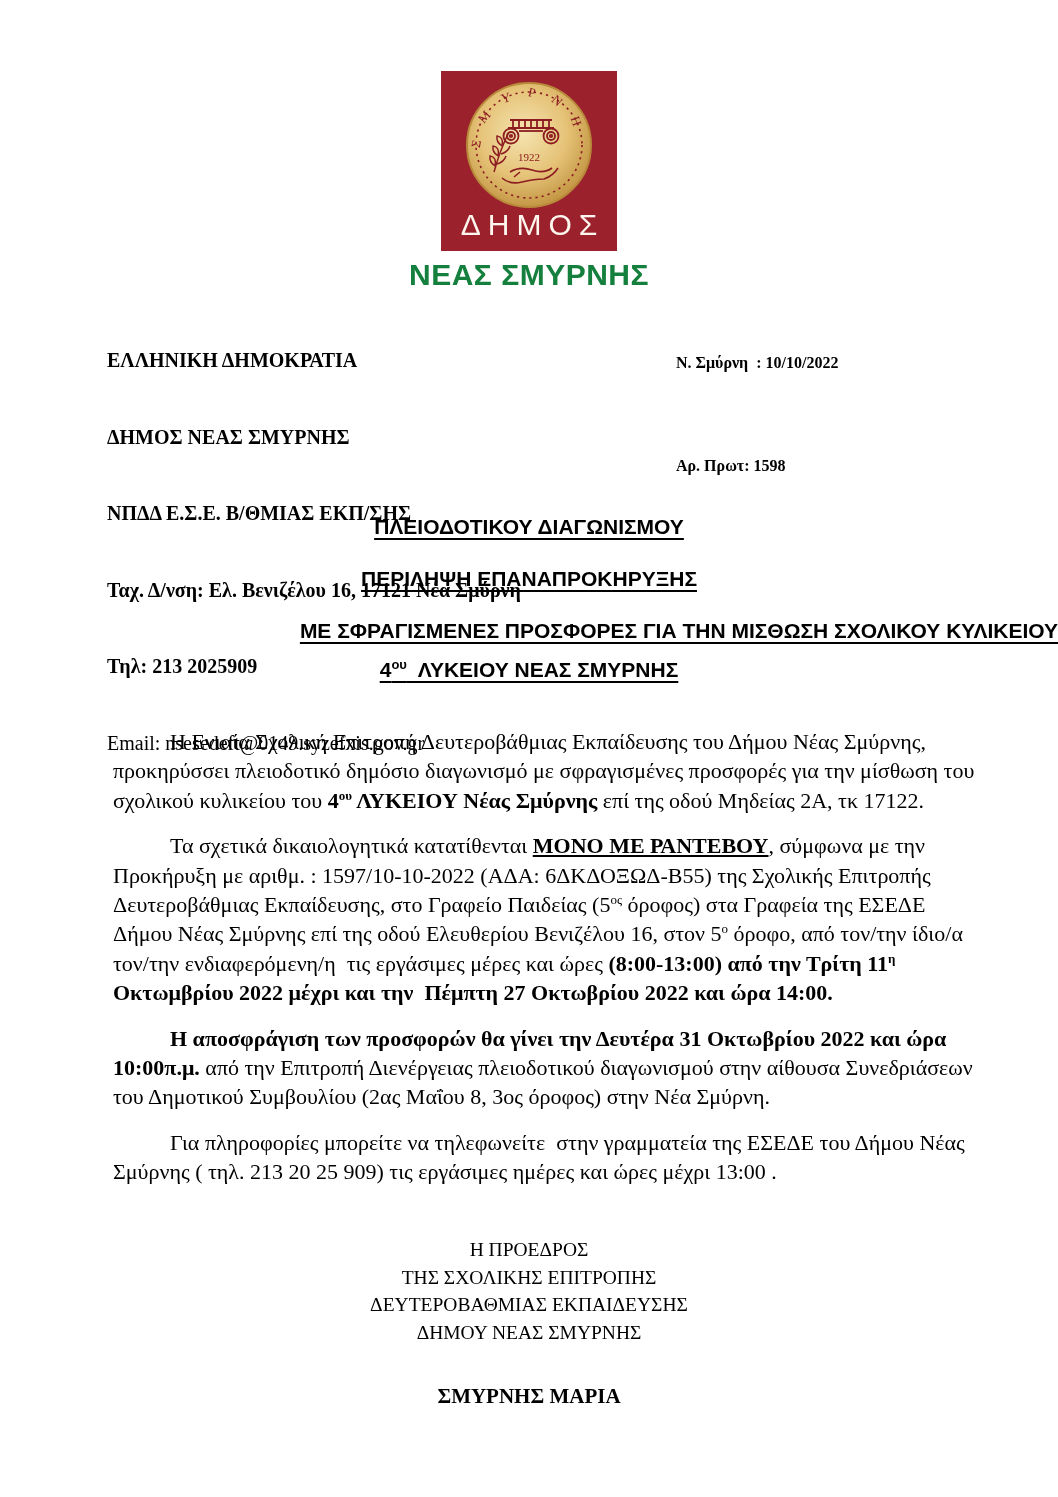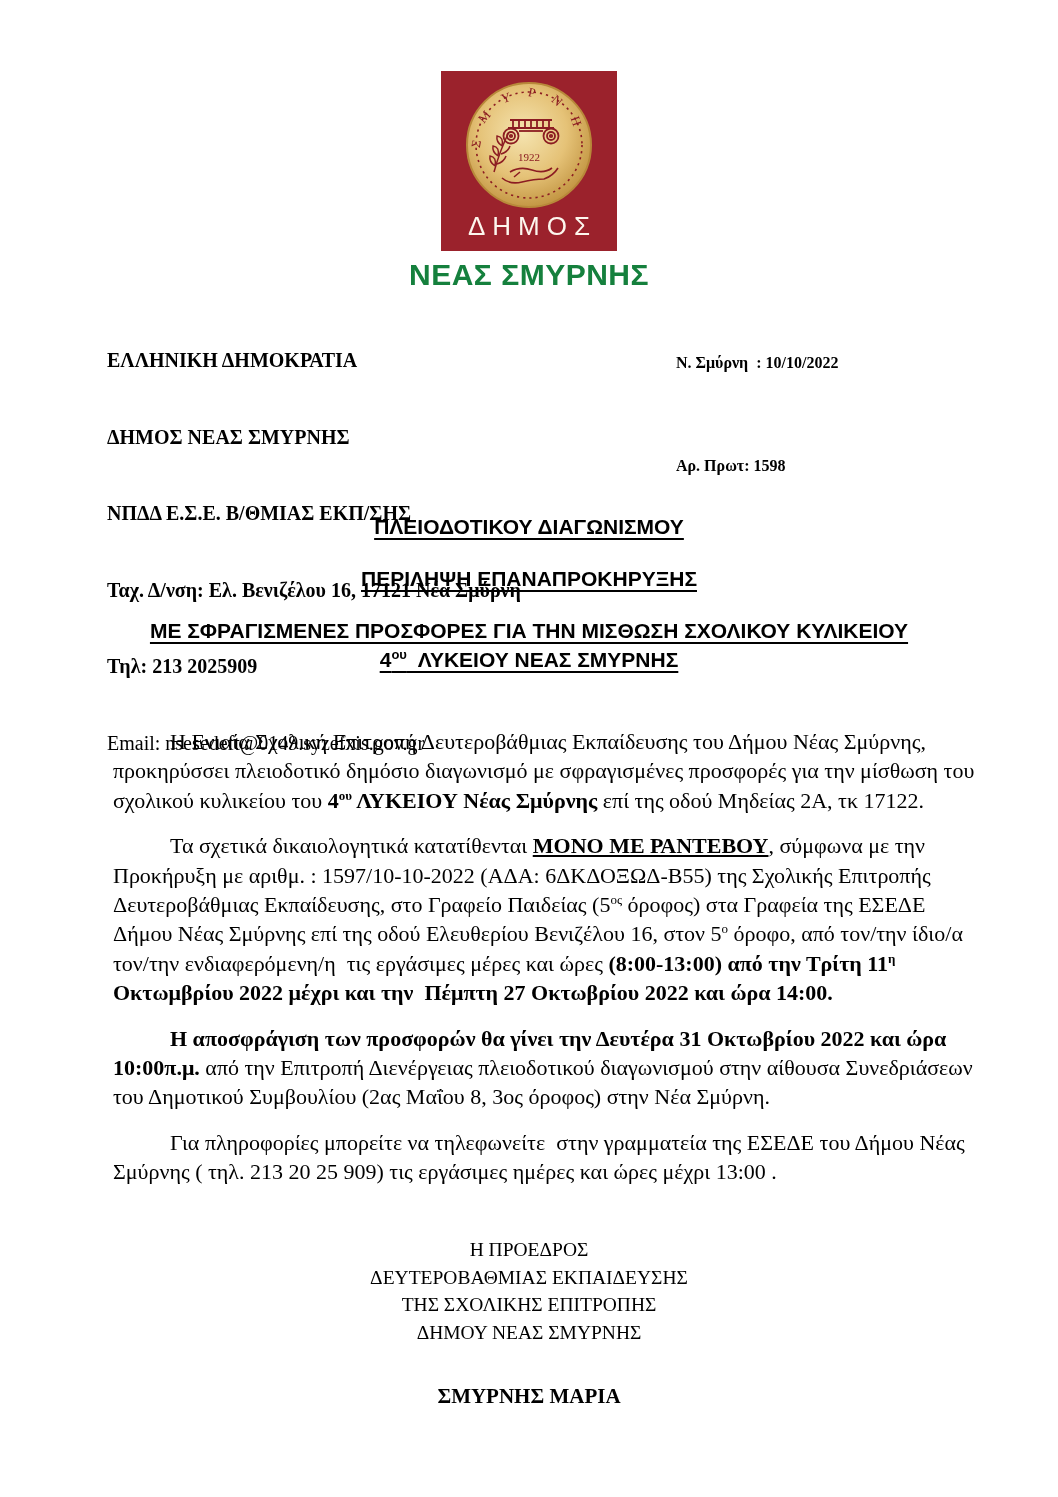--- a/index.html
+++ b/index.html
@@ -8,21 +8,21 @@
     font-family:"Liberation Serif", serif; color:#000; overflow:hidden;
   }
 
   
   .logo-block { position:absolute; top:71px; left:0; width:100%; text-align:center; }
   .logo-square { width:176px; height:180px; background:#9b222c; margin:0 auto; position:relative; }
   .coin { position:absolute; top:9px; left:23px; }
   .dimos-label {
     position:absolute; bottom:9px; left:0; width:100%;
     font-family:"Liberation Sans", sans-serif; font-weight:400;
-    color:#fdf6ee; font-size:26px; letter-spacing:7px; text-indent:7px;
+    color:#fdf6ee; font-size:30px; letter-spacing:7px; text-indent:7px;
   }
   .neas-label {
     margin-top:7px; font-family:"Liberation Sans", sans-serif; font-weight:700;
     color:#15803d; font-size:30px; letter-spacing:0.5px;
   }
 
   
   .header-left {
     position:absolute; top:297px; left:107px;
     font-size:20px; font-weight:bold; line-height:25.5px; white-space:pre-wrap;
@@ -34,21 +34,21 @@
   }
   .header-right .protocol-line { margin-top:26px; }
 
   
   .titles { position:absolute; top:513px; left:0; width:100%; text-align:center; }
   .t-line {
     font-family:"Liberation Sans", sans-serif; font-weight:700; font-size:21px;
     line-height:27px; text-decoration:underline; text-underline-offset:4px;
     margin:0 0 25px 0; white-space:pre-wrap;
   }
-  .t-line.tight { margin-bottom:2px; }
+  .t-line.tight { margin-bottom:12px;text-align:right; }
   .t-line.last { margin-bottom:0; }
   .t-line sup, .sup { font-size:13px; vertical-align:super; line-height:0; }
 
   
   .body-text {
     position:absolute; top:711px; left:97px; width:895px;
     font-size:22px; line-height:29.4px;
   }
   .par { margin:16px; text-indent:57px; white-space:pre-wrap; }
   .bu { font-weight:bold; text-decoration:underline; }
@@ -146,19 +146,19 @@
 
   <div class="body-text">
     <p class="par"><span>Η Ενιαία Σχολική Επιτροπή Δευτεροβάθμιας Εκπαίδευσης του Δήμου Νέας Σμύρνης, προκηρύσσει πλειοδοτικό δημόσιο διαγωνισμό με σφραγισμένες προσφορές για την μίσθωση του σχολικού κυλικείου του </span><b>4</b><b class="sup">ου</b><b> ΛΥΚΕΙΟΥ Νέας Σμύρνης</b><span> επί της οδού Μηδείας 2Α, τκ 17122.</span></p>
     <p class="par"><span>Τα σχετικά δικαιολογητικά κατατίθενται </span><b class="bu">ΜΟΝΟ ΜΕ ΡΑΝΤΕΒΟΥ</b><span>, σύμφωνα με την Προκήρυξη με αριθμ. : 1597/10-10-2022 (ΑΔΑ: 6ΔΚΔΟΞΩΔ-Β55) της Σχολικής Επιτροπής Δευτεροβάθμιας Εκπαίδευσης, στο Γραφείο Παιδείας (5</span><span class="sup">ος</span><span> όροφος) στα Γραφεία της ΕΣΕΔΕ Δήμου Νέας Σμύρνης επί της οδού Ελευθερίου Βενιζέλου 16, στον 5</span><span class="sup">ο</span><span> όροφο, από τον/την ίδιο/α τον/την ενδιαφερόμενη/η  τις εργάσιμες μέρες και ώρες </span><b>(8:00-13:00) από την Τρίτη 11</b><b class="sup">η</b><b>  Οκτωμβρίου 2022 μέχρι και την  Πέμπτη 27 Οκτωβρίου 2022 και ώρα 14:00.</b></p>
     <p class="par"><b>Η αποσφράγιση των προσφορών θα γίνει την Δευτέρα 31 Οκτωβρίου 2022 και ώρα 10:00π.μ.</b><span> από την Επιτροπή Διενέργειας πλειοδοτικού διαγωνισμού στην αίθουσα Συνεδριάσεων του Δημοτικού Συμβουλίου (2ας Μαΐου 8, 3ος όροφος) στην Νέα Σμύρνη.</span></p>
     <p class="par"><span>Για πληροφορίες μπορείτε να τηλεφωνείτε  στην γραμματεία της ΕΣΕΔΕ του Δήμου Νέας Σμύρνης ( τηλ. 213 20 25 909) τις εργάσιμες ημέρες και ώρες μέχρι 13:00 .</span></p>
   </div>
 
   <div class="signature">
     <div>Η ΠΡΟΕΔΡΟΣ</div>
+    <div>ΤΗΣ ΣΧΟΛΙΚΗΣ ΕΠΙΤΡΟΠΗΣ</div>
     <div>ΔΕΥΤΕΡΟΒΑΘΜΙΑΣ ΕΚΠΑΙΔΕΥΣΗΣ</div>
-    <div>ΤΗΣ ΣΧΟΛΙΚΗΣ ΕΠΙΤΡΟΠΗΣ</div>
     <div>ΔΗΜΟΥ ΝΕΑΣ ΣΜΥΡΝΗΣ</div>
     <div class="sig-name">ΣΜΥΡΝΗΣ ΜΑΡΙΑ</div>
   </div>
 
 </div>
 
 </body></html>

